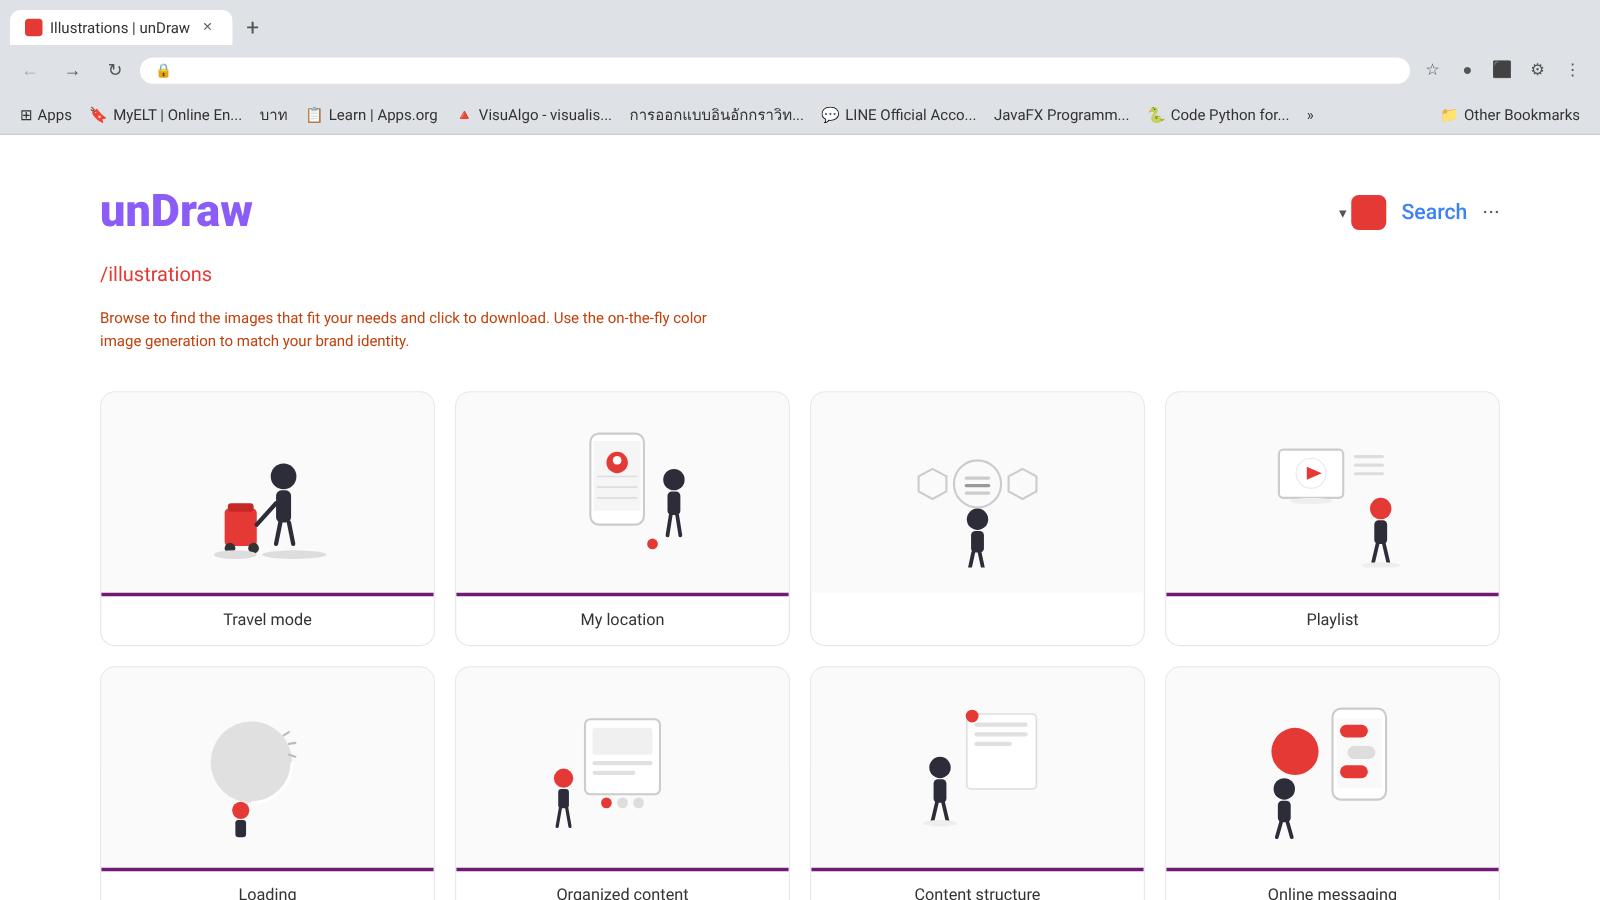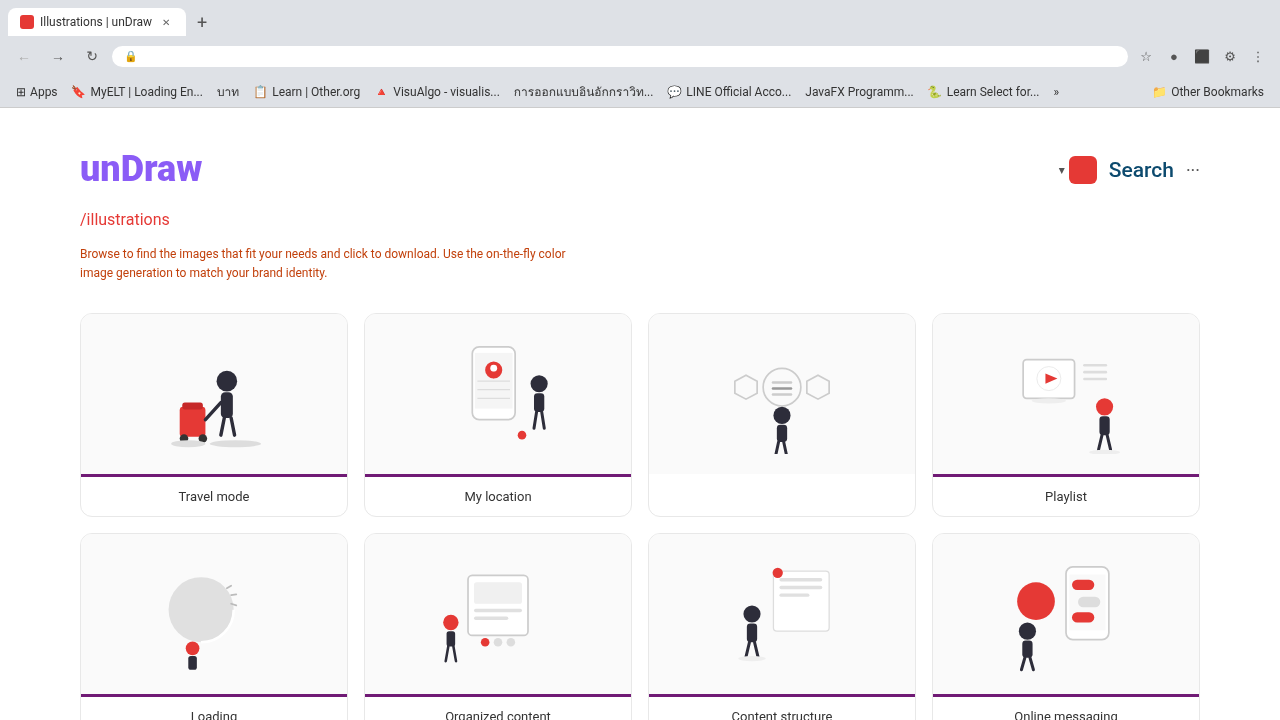--- a/index.html
+++ b/index.html
@@ -167,22 +167,22 @@
       cursor: pointer;
     }
     .color-dot {
       width: 28px;
       height: 28px;
       background: #e53935;
       border-radius: 6px;
     }
     .chevron-down { color: #555; font-size: 12px; }
     .search-btn {
-      color: #0c4a6e;
-      font-size: 21px;
+      color: #3b82f6;
+      font-size: 17px;
       cursor: pointer;
       font-weight: 500;
     }
     .more-btn {
       color: #555;
       font-size: 18px;
       cursor: pointer;
     }
     .breadcrumb {
       color: #e53935;
@@ -264,46 +264,46 @@
     </div>
   </div>
 
   <div class="bookmarks-bar">
     <div class="bookmark-item">
       <span>⊞</span>
       <span>Apps</span>
     </div>
     <div class="bookmark-item">
       <span>🔖</span>
-      <span>MyELT | Loading En...</span>
+      <span>MyELT | Online En...</span>
     </div>
     <div class="bookmark-item">
       <span>บาท</span>
     </div>
     <div class="bookmark-item">
       <span>📋</span>
-      <span>Learn | Other.org</span>
+      <span>Learn | Apps.org</span>
     </div>
     <div class="bookmark-item">
       <span>🔺</span>
       <span>VisuAlgo - visualis...</span>
     </div>
     <div class="bookmark-item">
       <span>การออกแบบอินอักกราวิท...</span>
     </div>
     <div class="bookmark-item">
       <span>💬</span>
       <span>LINE Official Acco...</span>
     </div>
     <div class="bookmark-item">
       <span>JavaFX Programm...</span>
     </div>
     <div class="bookmark-item">
       <span>🐍</span>
-      <span>Learn Select for...</span>
+      <span>Code Python for...</span>
     </div>
     <div class="bookmark-item">
       <span>»</span>
     </div>
     <div class="bookmark-item" style="margin-left:auto;">
       <span>📁</span>
       <span>Other Bookmarks</span>
     </div>
   </div>
 </div>

